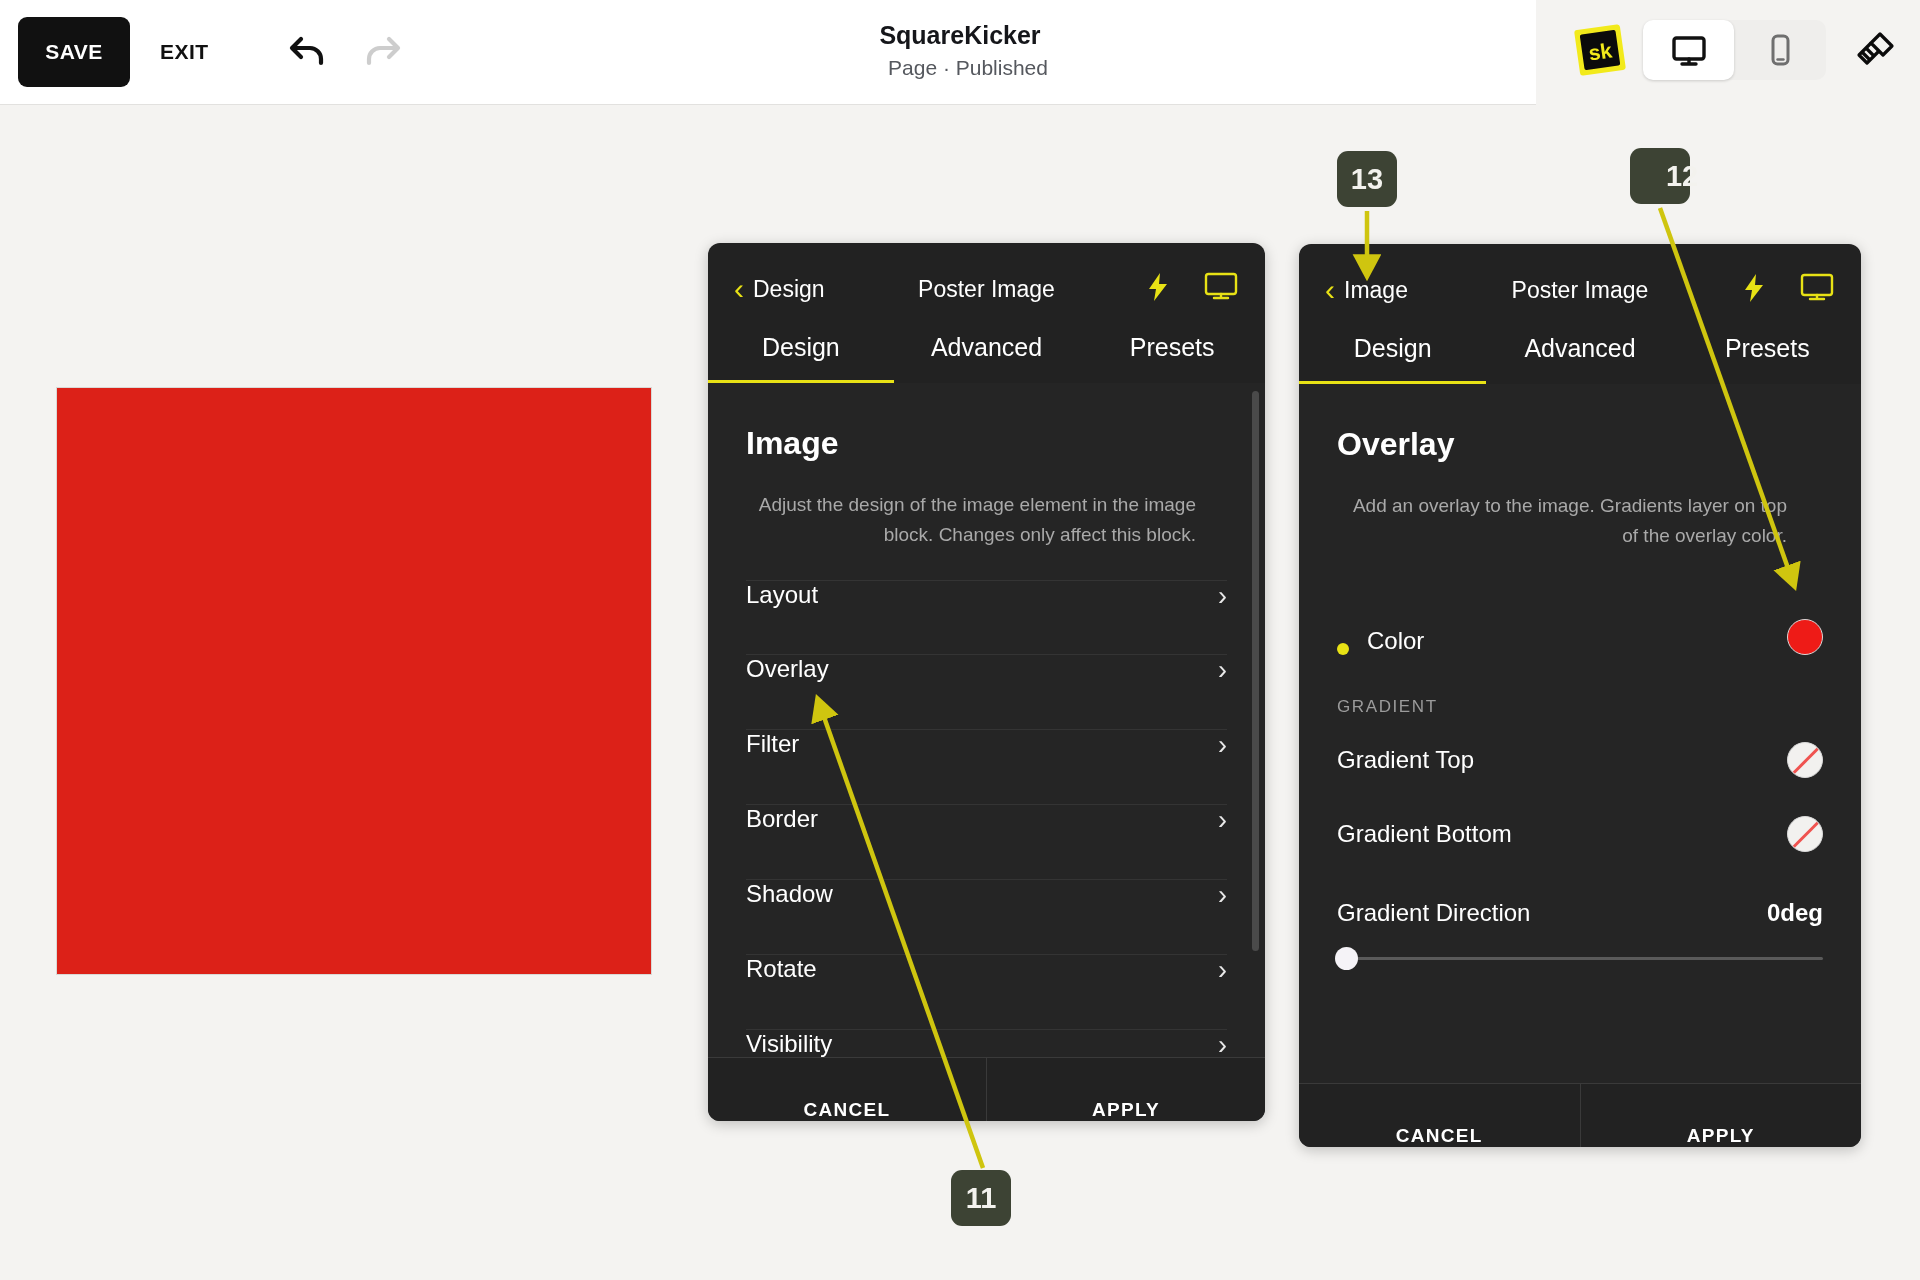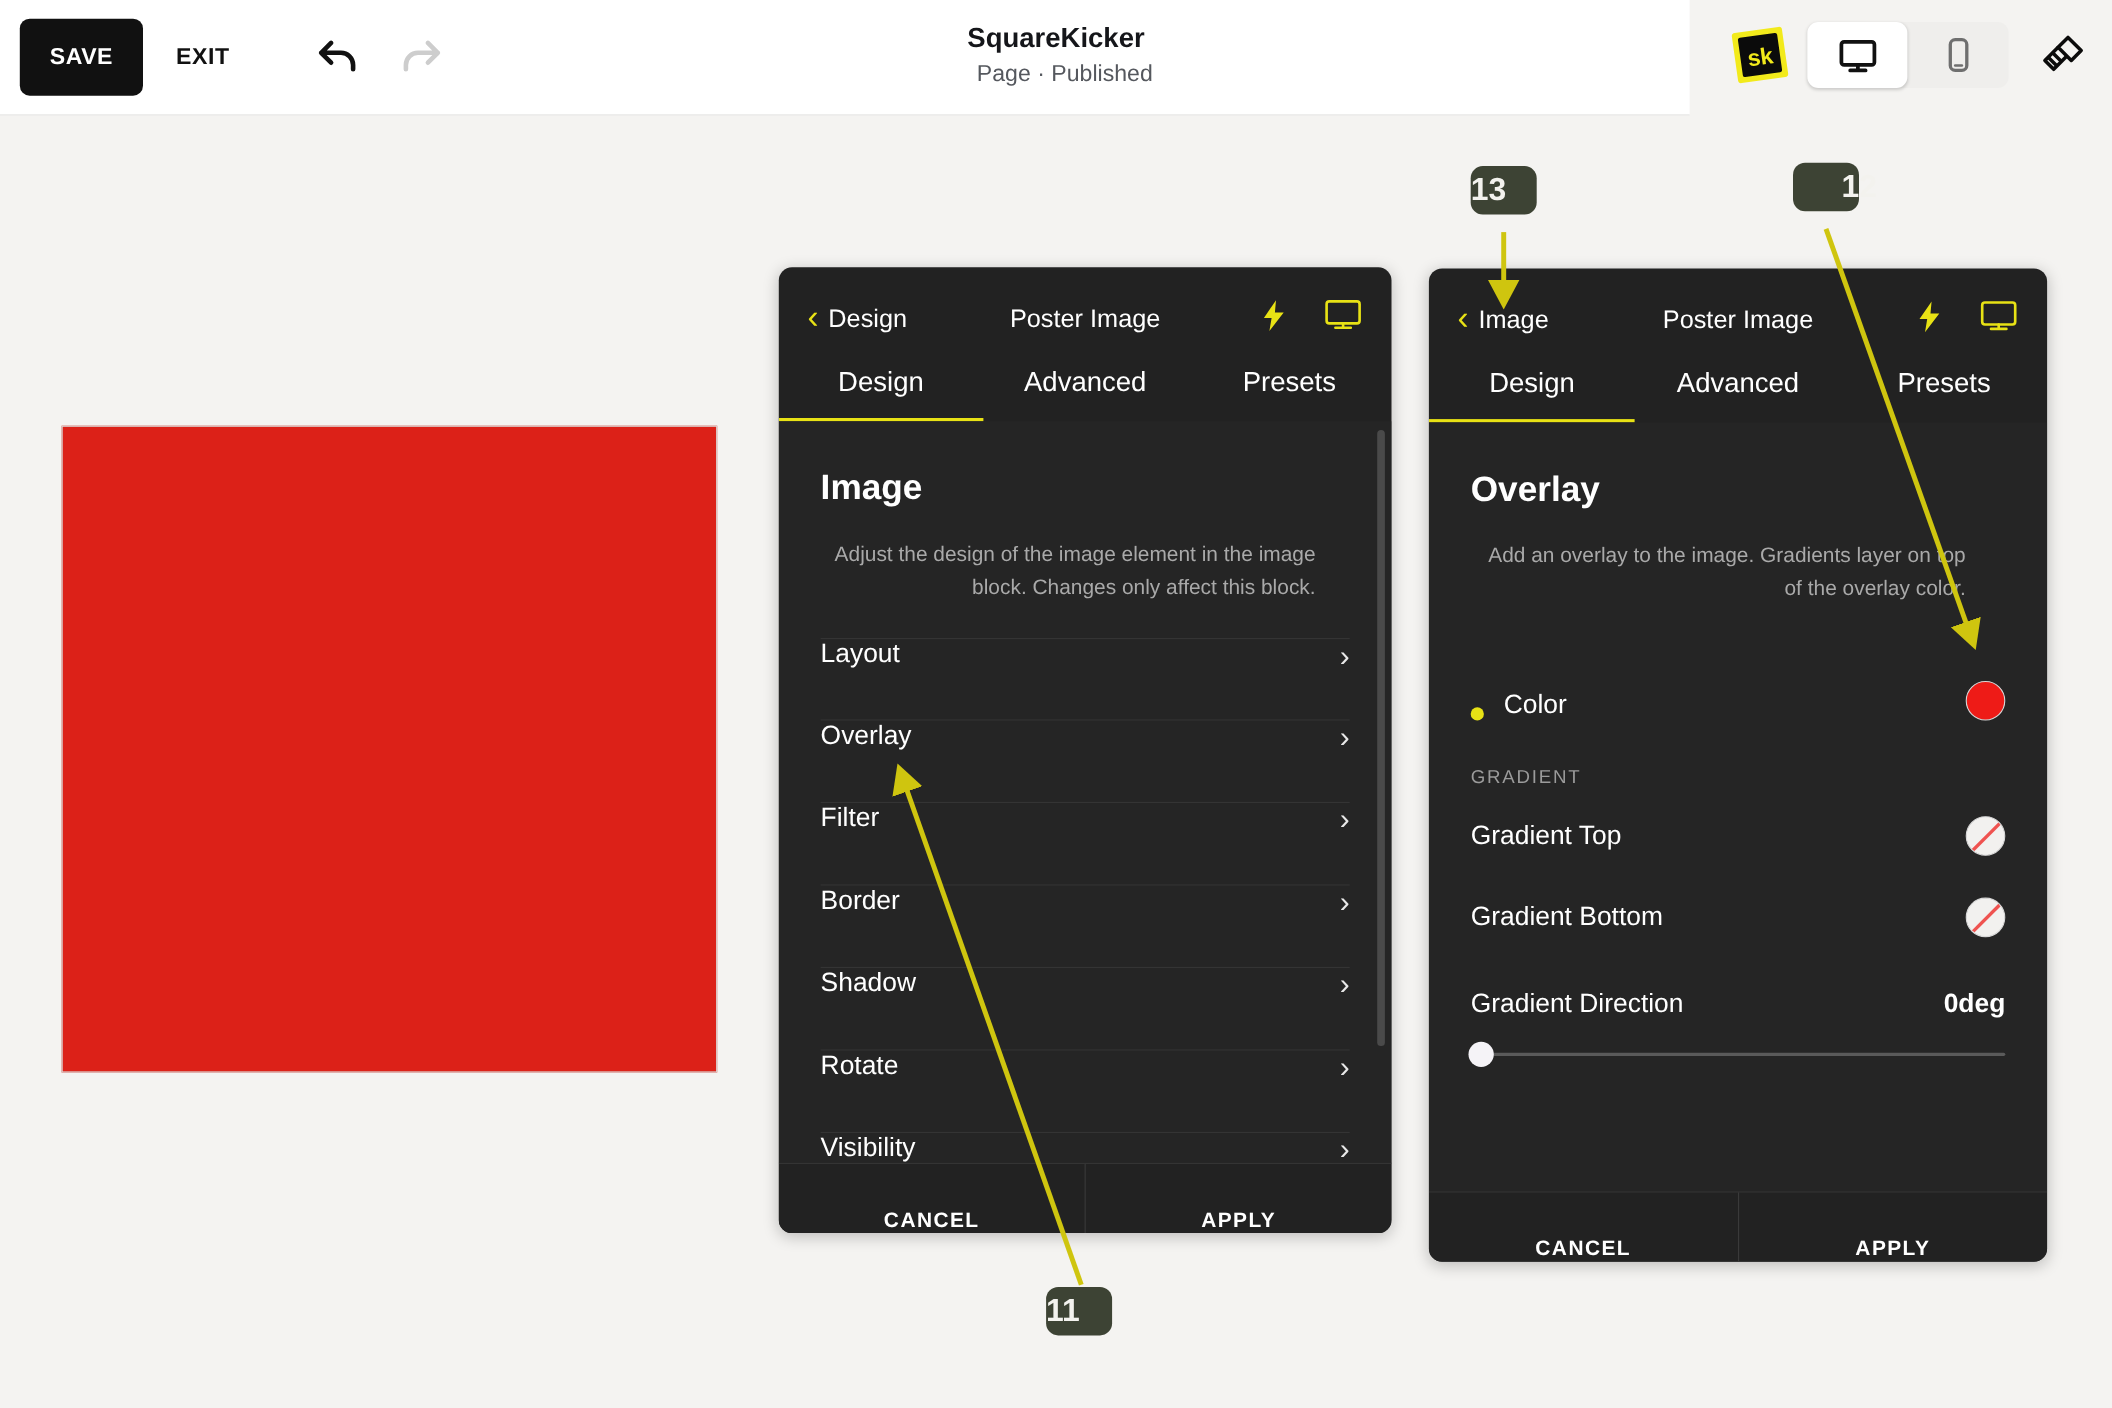--- a/index.html
+++ b/index.html
@@ -184,23 +184,23 @@
   .foot-btn {
     flex: 1; display: flex; align-items: flex-end; justify-content: center;
     color: #ffffff; font-size: 19px; font-weight: bold; letter-spacing: 1.3px;
     cursor: pointer;
   }
   .foot-btn + .foot-btn { border-left: 1px solid #3a3a3a; }
 
   
   .badge {
     position: absolute;
-    width: 60px; height: 44px;
+    width: 60px; height: 56px;
     background: #3d4334; border-radius: 11px;
-    display: flex; align-items: center; 
+    display: flex; align-items: center; justify-content: center;
     color: #f3f2ee; font-size: 29px; font-weight: bold;
     z-index: 40;
   }
   #badge-11 { left: 951px; top: 1170px; }
   #badge-12 { left: 1630px; top: 148px; padding-left: 44px; }
   #badge-13 { left: 1337px; top: 151px; }
   svg.anno { position: absolute; left: 0; top: 0; width: 1920px; height: 1280px; z-index: 30; pointer-events: none; }
 </style>
 </head>
 <body>

